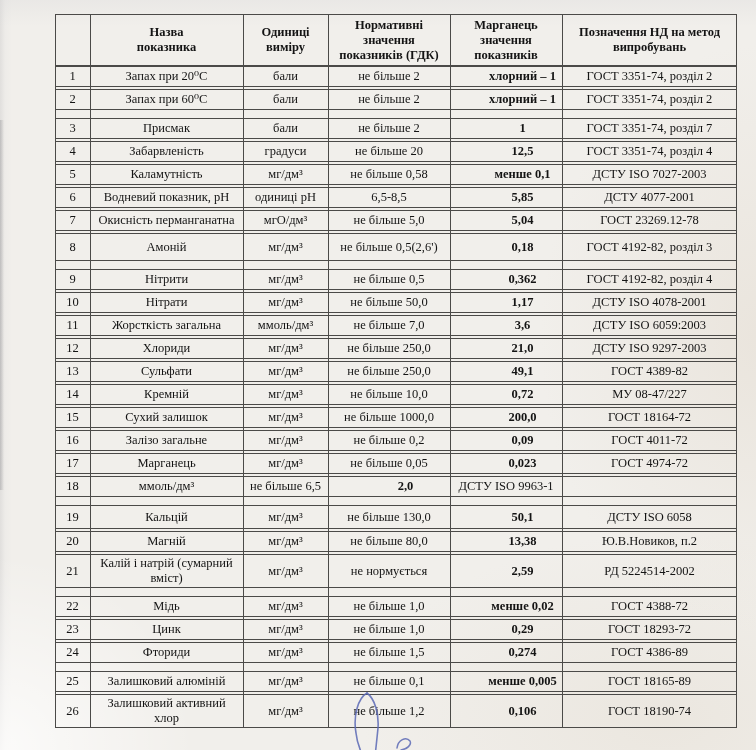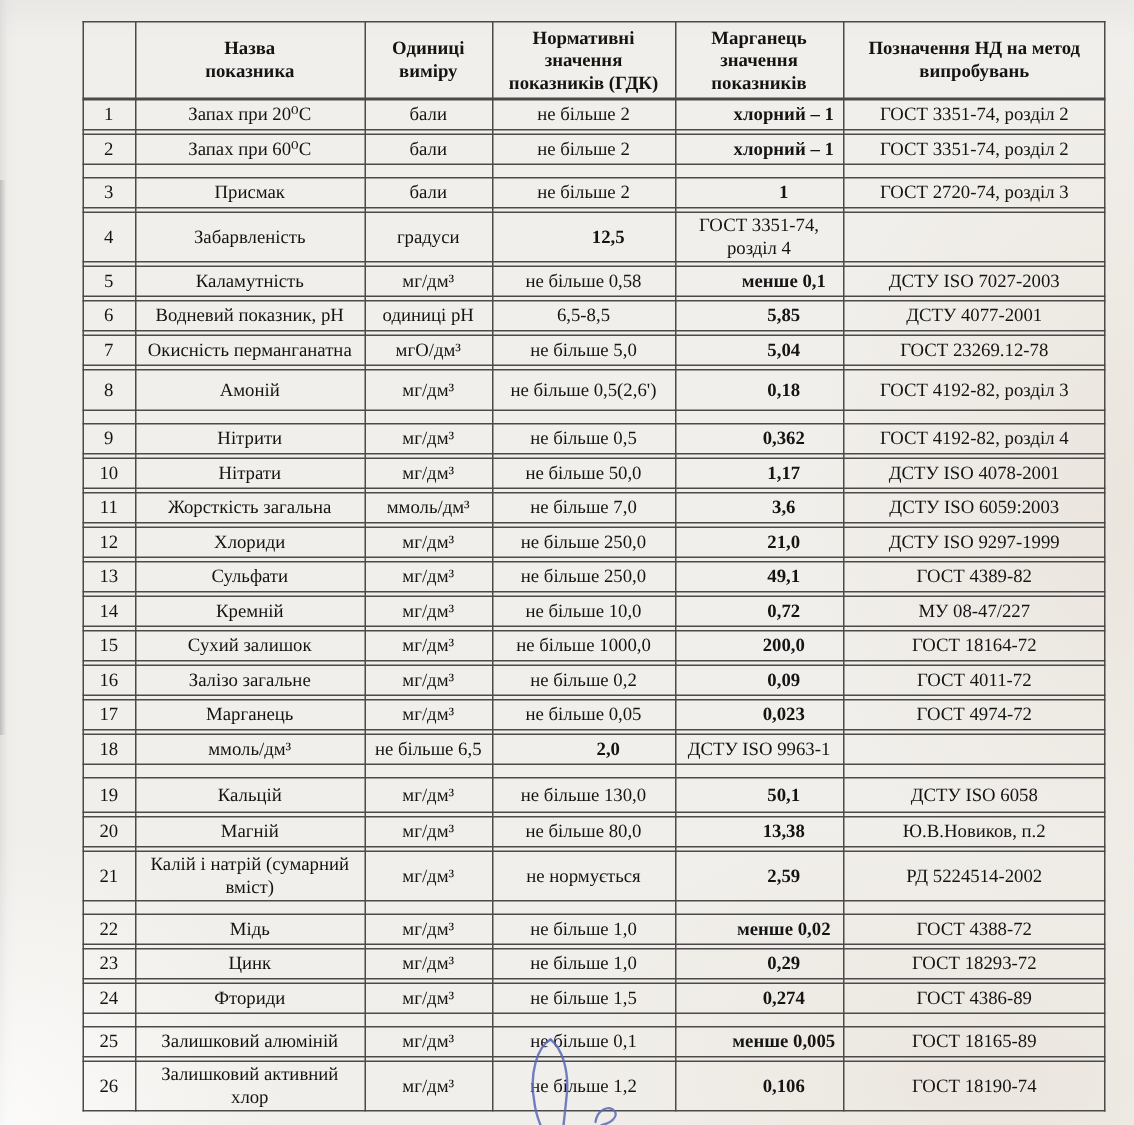--- a/index.html
+++ b/index.html
@@ -91,26 +91,27 @@
       <div class="cell norm">не більше 2</div>
       <div class="cell actual">хлорний – 1</div>
       <div class="cell method">ГОСТ 3351-74, розділ 2</div>
     </div>
         <div class="trow gap-l">
       <div class="cell num">3</div>
       <div class="cell name">Присмак</div>
       <div class="cell unit">бали</div>
       <div class="cell norm">не більше 2</div>
       <div class="cell actual">1</div>
-      <div class="cell method">ГОСТ 2720-74, розділ 3</div>
+      <div class="cell method">ГОСТ 3351-74, розділ 7</div>
     </div>
         <div class="trow">
       <div class="cell num">4</div>
       <div class="cell name">Забарвленість</div>
       <div class="cell unit">градуси</div>
+      <div class="cell norm">не більше 20</div>
       <div class="cell actual">12,5</div>
       <div class="cell method">ГОСТ 3351-74, розділ 4</div>
     </div>
         <div class="trow">
       <div class="cell num">5</div>
       <div class="cell name">Каламутність</div>
       <div class="cell unit">мг/дм³</div>
       <div class="cell norm">не більше 0,58</div>
       <div class="cell actual">менше 0,1</div>
       <div class="cell method">ДСТУ ISO 7027-2003</div>
@@ -162,21 +163,21 @@
       <div class="cell norm">не більше 7,0</div>
       <div class="cell actual">3,6</div>
       <div class="cell method">ДСТУ ISO 6059:2003</div>
     </div>
         <div class="trow">
       <div class="cell num">12</div>
       <div class="cell name">Хлориди</div>
       <div class="cell unit">мг/дм³</div>
       <div class="cell norm">не більше 250,0</div>
       <div class="cell actual">21,0</div>
-      <div class="cell method">ДСТУ ISO 9297-1999</div>
+      <div class="cell method">ДСТУ ISO 9297-2003</div>
     </div>
         <div class="trow">
       <div class="cell num">13</div>
       <div class="cell name">Сульфати</div>
       <div class="cell unit">мг/дм³</div>
       <div class="cell norm">не більше 250,0</div>
       <div class="cell actual">49,1</div>
       <div class="cell method">ГОСТ 4389-82</div>
     </div>
         <div class="trow">

